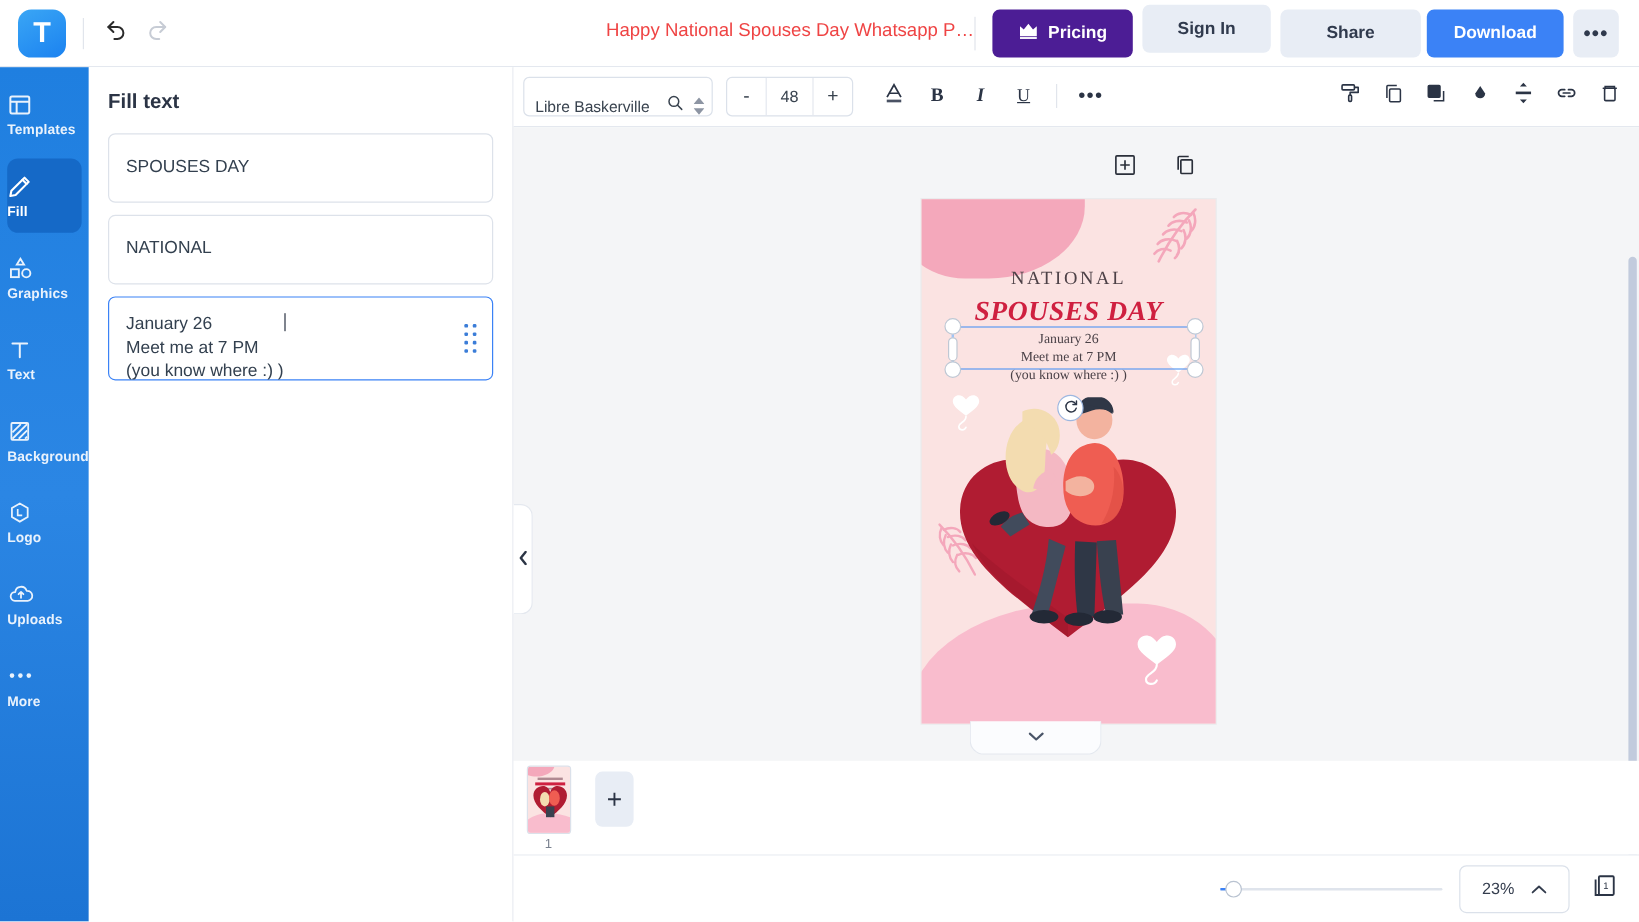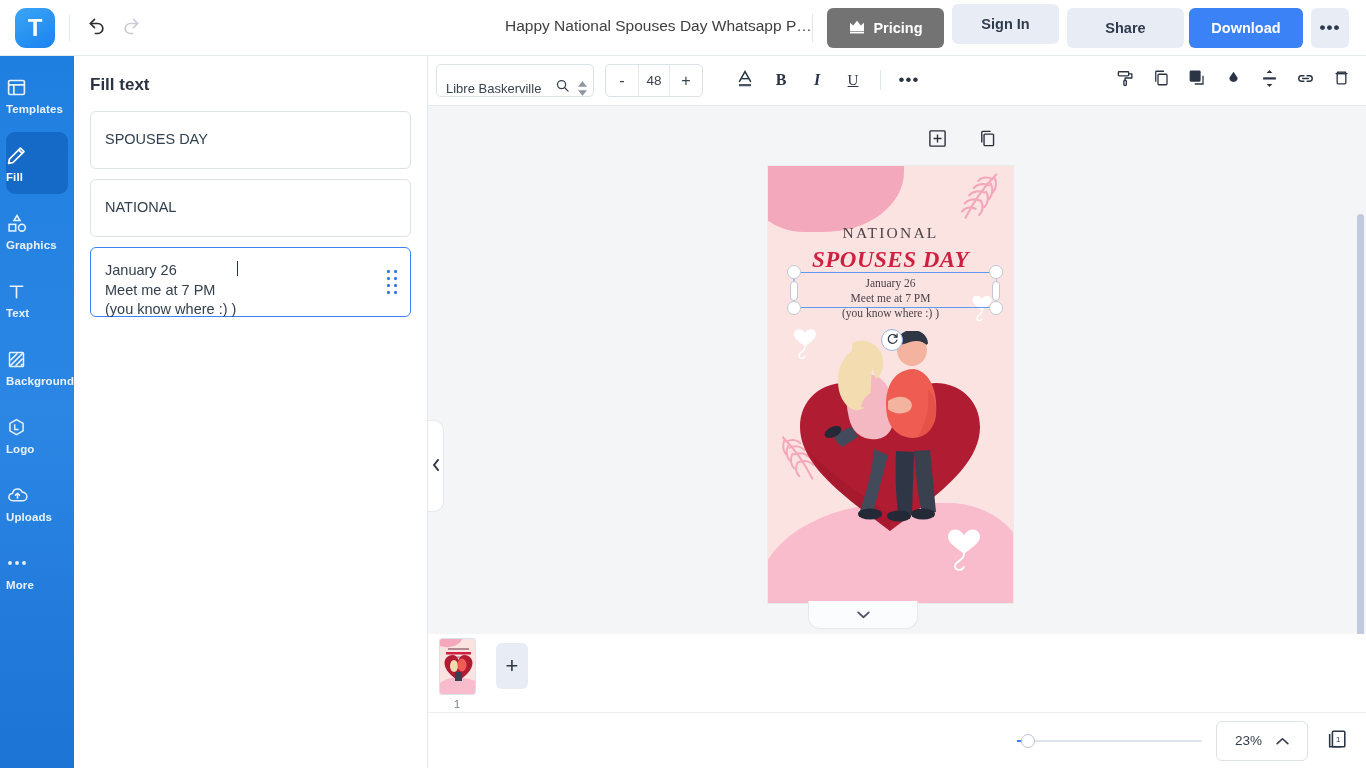--- a/index.html
+++ b/index.html
@@ -22,30 +22,30 @@
     display: flex; align-items: center; justify-content: center;
     color: #fff; font-size: 24px; font-weight: bold; line-height: 1;
   }
   .tb-divider { width: 1px; height: 26px; background: #e1e5ec; margin: 0 10px 0 14px; }
   .icon-btn {
     width: 34px; height: 34px; border-radius: 6px; background: transparent;
     display: flex; align-items: center; justify-content: center; cursor: pointer;
   }
   .doc-title {
     position: absolute; left: 505px; top: 17px;
-    font-size: 15.5px; color: #404040; white-space: nowrap;
+    font-size: 15.5px; color: #ef4444; white-space: nowrap;
   }
   .title-divider { position:absolute; left: 812px; top: 14px; width:1px; height:28px; background:#e1e5ec; }
   .btn {
     height: 40px; border-radius: 6px; display: flex; align-items: center;
     justify-content: center; font-size: 14.5px; font-weight: bold; cursor: pointer;
     border: none; white-space: nowrap;
   }
   .btn-pricing { position: absolute; left: 827px; top: 8px; width: 117px;
-    background: #737373; color: #fff; gap: 7px; }
+    background: #4c1d95; color: #fff; gap: 7px; }
   .btn-signin  { position: absolute; left: 952px; top: 4px; width: 107px;
     background: #e8edf5; color: #303a4d; }
   .btn-share   { position: absolute; left: 1067px; top: 8px; width: 117px;
     background: #e8edf5; color: #303a4d; }
   .btn-download{ position: absolute; left: 1189px; top: 8px; width: 114px;
     background: #3b82f6; color: #fff; }
   .btn-more    { position: absolute; left: 1311px; top: 8px; width: 38px;
     background: #e8edf5; color: #303a4d; font-size: 17px; letter-spacing:1px; }
 
   
@@ -108,21 +108,21 @@
   }
   .font-name { flex: 1; white-space: nowrap; overflow: hidden; }
   .spin { display:flex; flex-direction:column; gap:3px; margin-left:6px; color:#8d95a3; }
   .size-group {
     position: absolute; left: 177px; top: 8px; height: 33px;
     border: 1px solid #dbe1ea; border-radius: 5px; display: flex; align-items: center;
     overflow: hidden;
   }
   .size-btn { width: 32px; height: 33px; display:flex; align-items:center; justify-content:center;
               font-size: 16px; color:#39434f; cursor: pointer; }
-  .size-val { width: 32px; height: 33px; display:flex; align-items:center; justify-content:center;
+  .size-val { width: 40px; height: 33px; display:flex; align-items:center; justify-content:center;
               font-size: 13.5px; color:#39434f; border-left:1px solid #e4e8ef;
               border-right:1px solid #e4e8ef; cursor: text; }
   .tb-tool { position:absolute; top:9px; width:30px; height:30px; border-radius:5px;
              display:flex; align-items:center; justify-content:center; cursor:pointer; color:#2b3445;}
   .vsep { position:absolute; top:14px; width:1px; height:20px; background:#e1e5ec; }
 
   
   .canvas-area {
     position: absolute; top: 106px; left: 428px; width: 938px; height: 608px;
     background: #f4f5f7; overflow: hidden;

